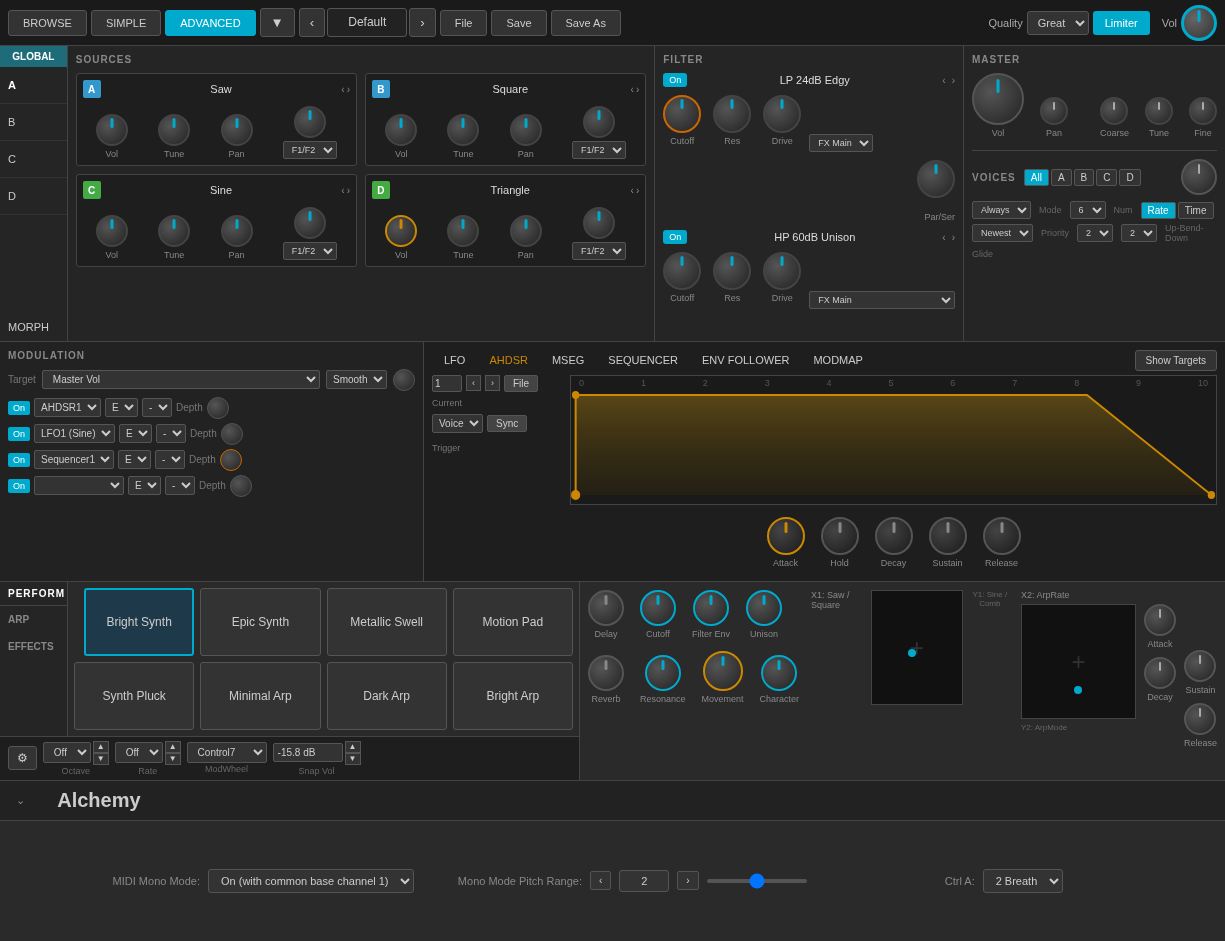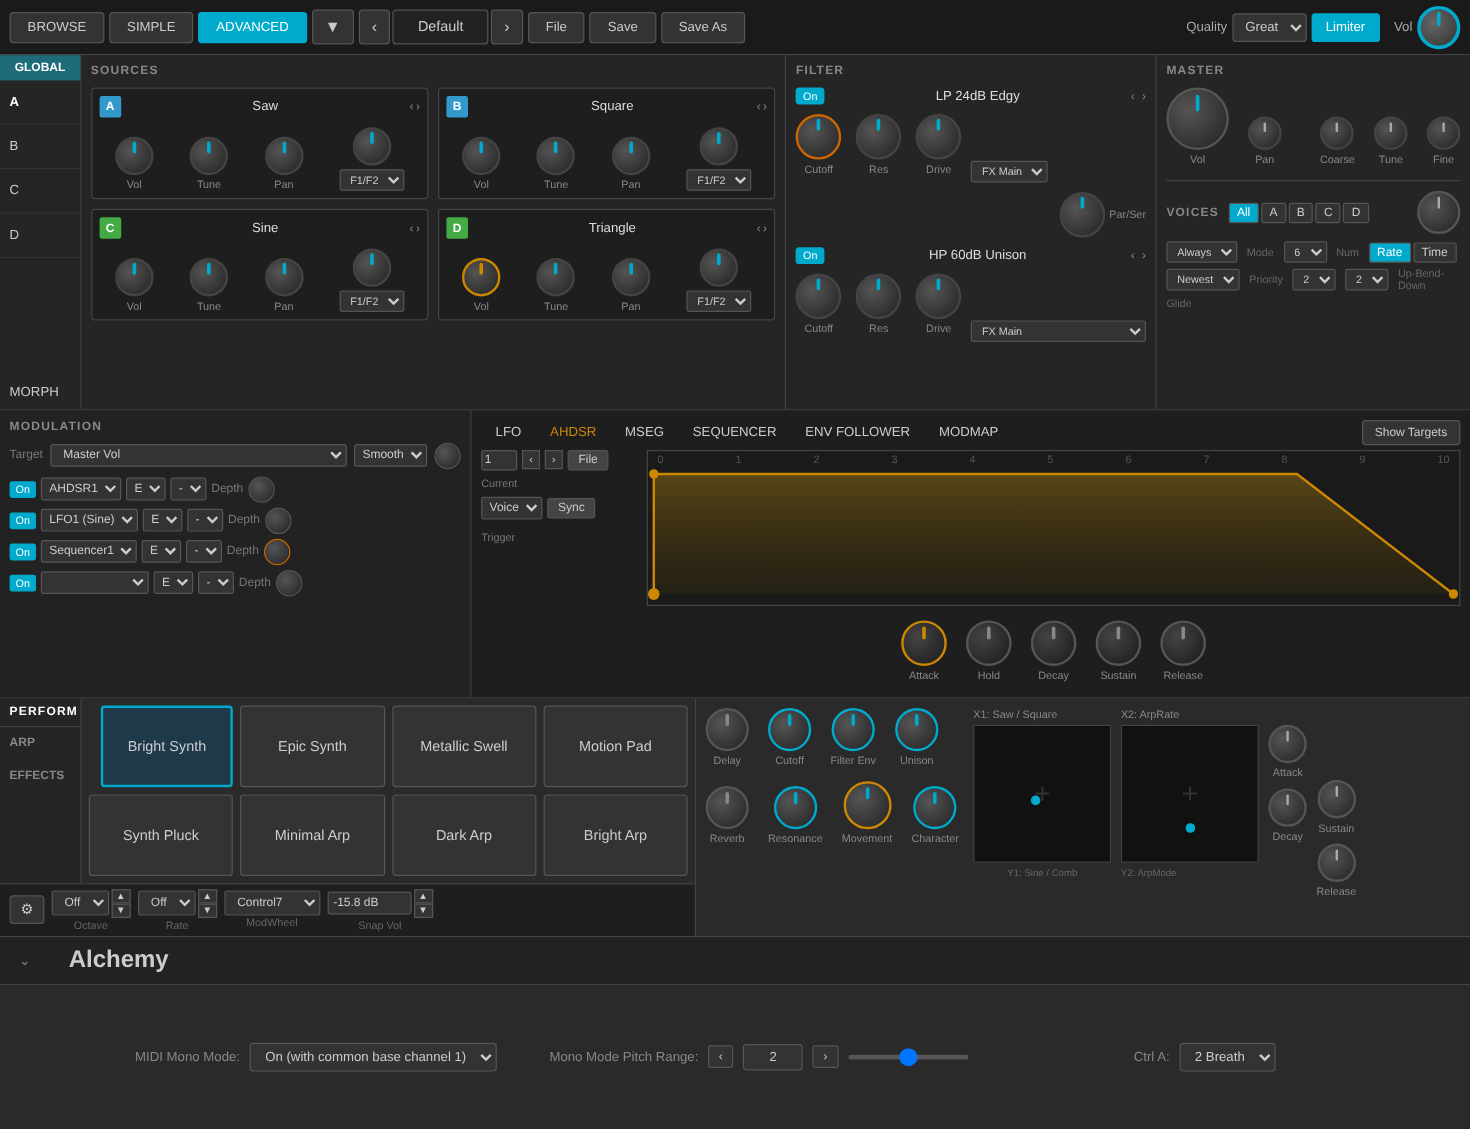--- a/index.html
+++ b/index.html
@@ -48,21 +48,21 @@
     .knob-label { color: #888; font-size: 9px; text-align: center; }
     .f1f2-select { background: #333; border: 1px solid #555; color: #ccc; font-size: 9px; padding: 2px 4px; border-radius: 2px; }
     
     
     .filter-panel { width: 310px; background: #252525; border-right: 1px solid #444; padding: 8px; }
     .filter-row { display: flex; align-items: center; gap: 6px; margin-bottom: 8px; }
     .on-badge { background: #00aacc; color: #fff; padding: 2px 6px; border-radius: 3px; font-size: 9px; cursor: pointer; }
     .filter-name { font-size: 11px; color: #ddd; flex: 1; text-align: center; }
     .filter-knobs { display: flex; gap: 12px; align-items: flex-end; margin-bottom: 6px; }
     .fx-select { background: #333; border: 1px solid #555; color: #ccc; font-size: 9px; padding: 2px 4px; border-radius: 2px; flex: 1; }
-    .parser-knob { display: flex; flex-direction: row; align-items: center; gap: 3px; }
+    .parser-knob { display: flex; flex-direction: column; align-items: flex-end; gap: 14px; }
     
     
     .master-panel { flex: 1; background: #252525; padding: 8px; }
     .master-knobs { display: flex; gap: 16px; align-items: flex-end; margin-bottom: 12px; }
     .master-knob-lg { width: 52px; height: 52px; border-radius: 50%; background: radial-gradient(circle at 35% 35%, #555, #222); border: 2px solid #555; position: relative; cursor: pointer; }
     .master-knob-lg::after { content: ''; position: absolute; width: 3px; height: 14px; background: #00aacc; top: 4px; left: 50%; transform: translateX(-50%); border-radius: 2px; }
     .master-knob-sm { width: 28px; height: 28px; border-radius: 50%; background: radial-gradient(circle at 35% 35%, #555, #222); border: 2px solid #444; position: relative; cursor: pointer; }
     .master-knob-sm::after { content: ''; position: absolute; width: 2px; height: 8px; background: #aaa; top: 3px; left: 50%; transform: translateX(-50%); border-radius: 1px; }
     .voices-section { border-top: 1px solid #444; padding-top: 8px; }
     .voices-header { display: flex; align-items: center; gap: 4px; margin-bottom: 6px; }
@@ -75,21 +75,21 @@
     .voices-row { display: flex; gap: 8px; align-items: center; margin-bottom: 4px; }
     .voices-select { background: #333; border: 1px solid #555; color: #ccc; font-size: 9px; padding: 2px 4px; border-radius: 2px; }
     .rate-time-btns { display: flex; gap: 2px; }
     .rt-btn { background: #333; border: 1px solid #555; color: #ccc; padding: 2px 6px; border-radius: 2px; cursor: pointer; font-size: 10px; }
     .rt-btn.active { background: #00aacc; color: #fff; }
     
     
     .middle-section { display: flex; height: 260px; border-bottom: 1px solid #444; }
     
     
-    .mod-panel { width: 393px; background: #222; border-right: 1px solid #444; padding: 8px; }
+    .mod-panel { width: 424px; background: #222; border-right: 1px solid #444; padding: 8px; }
     .mod-header { color: #888; font-size: 10px; font-weight: bold; letter-spacing: 1px; margin-bottom: 8px; }
     .mod-target-row { display: flex; align-items: center; gap: 6px; margin-bottom: 6px; }
     .mod-target-label { color: #777; font-size: 10px; }
     .mod-target-select { background: #333; border: 1px solid #555; color: #ccc; font-size: 10px; padding: 2px 6px; border-radius: 2px; flex: 1; }
     .smooth-select { background: #333; border: 1px solid #555; color: #ccc; font-size: 10px; padding: 2px; border-radius: 2px; }
     .smooth-knob { width: 22px; height: 22px; border-radius: 50%; background: radial-gradient(circle at 35% 35%, #555, #222); border: 1px solid #555; }
     .mod-row { display: flex; align-items: center; gap: 4px; margin-bottom: 4px; }
     .mod-on { background: #00aacc; color: #fff; padding: 2px 5px; border-radius: 2px; font-size: 9px; cursor: pointer; }
     .mod-source-select { background: #333; border: 1px solid #555; color: #ccc; font-size: 10px; padding: 2px; border-radius: 2px; }
     .mod-depth-label { color: #777; font-size: 10px; }
@@ -686,21 +686,21 @@
             </div>
           <div class="knob-container">
               <div class="perf-knob ring-cyan"></div>
               <span class="perf-knob-label">Character</span>
             </div>
         </div>
       </div>
 
       <div style="display:flex; gap:8px; align-items:flex-start;">
 
-        <div style="display:flex; flex-direction:column; gap:4px;">
+        <div style="display:flex; flex-direction:row; gap:4px;">
           <span style="color:#888; font-size:9px;">X1: Saw / Square</span>
           <div class="xy-pad" style="position:relative; width:115px; height:115px;">
             <div style="position:absolute; top:50%; left:50%; transform:translate(-50%,-50%); color:#333; font-size:24px;">+</div>
             <div class="xy-dot" style="left:45%; top:55%; background:#00aacc;"></div>
           </div>
           <span style="color:#666; font-size:8px; text-align:center;">Y1: Sine / Comb</span>
         </div>
 
         <div style="display:flex; flex-direction:column; gap:4px;">
           <span style="color:#888; font-size:9px;">X2: ArpRate</span>

